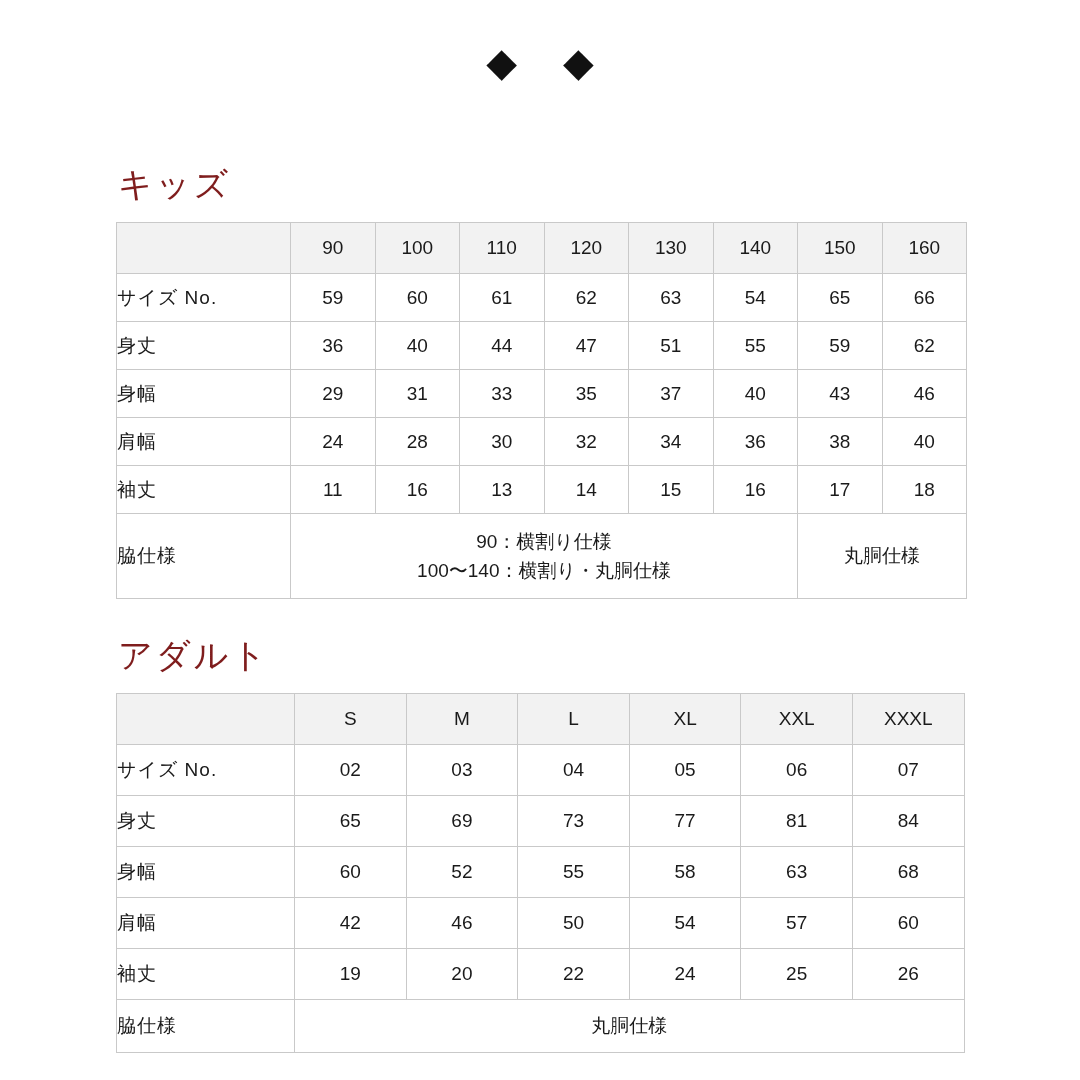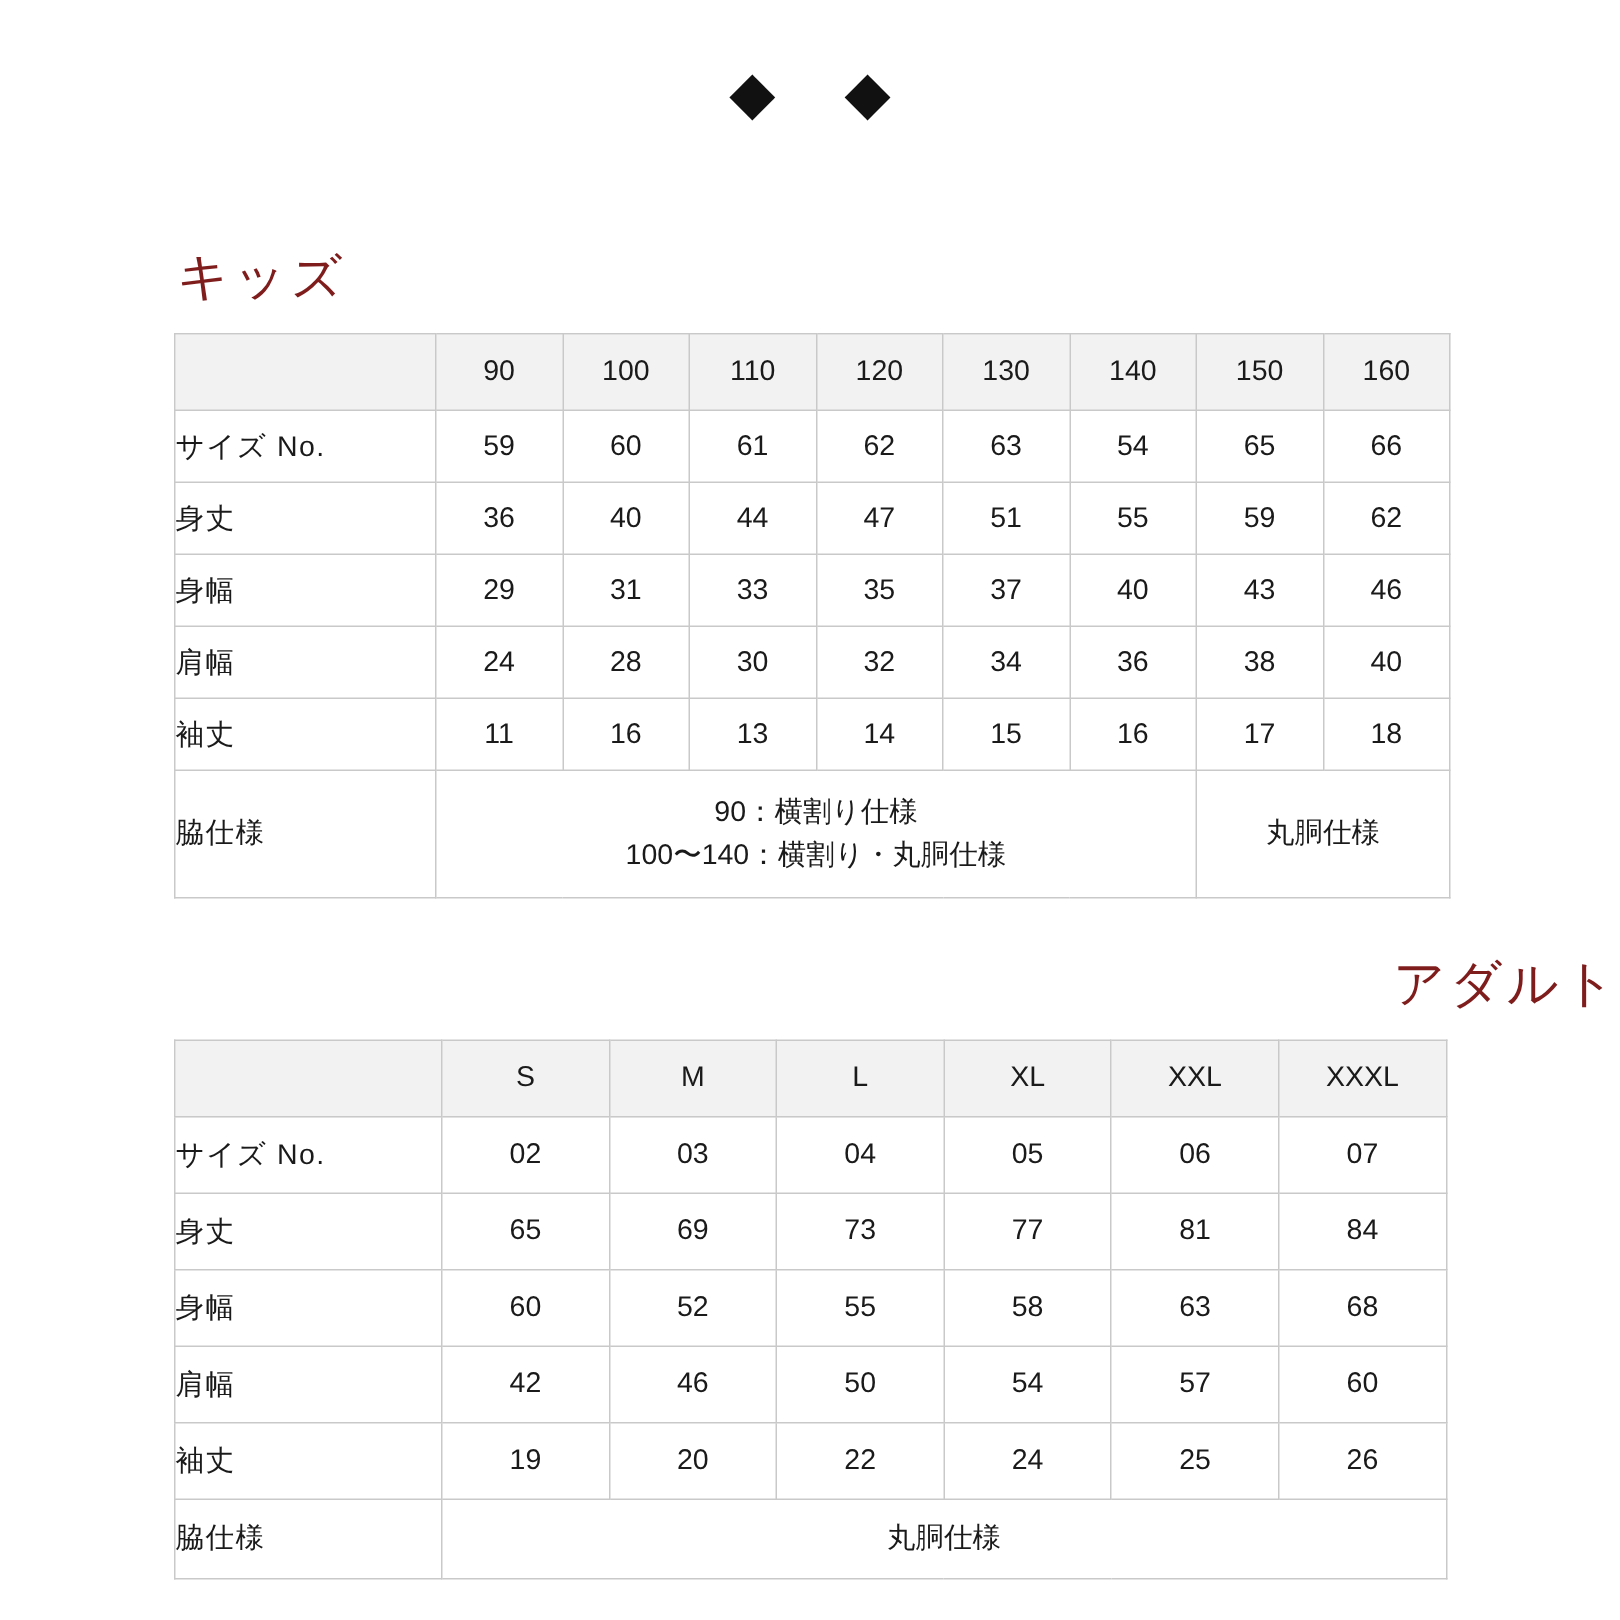--- a/index.html
+++ b/index.html
@@ -49,21 +49,21 @@
 
   
   .section-heading {
     font-size: 34px;
     letter-spacing: 3px;
     color: #7f1d1d;
     font-weight: 400;
     margin: 0 0 14px 118px;
   }
   .section-kids { margin-top: 62px; }
-  .section-adult { margin-top: 34px; text-align: right; }
+  .section-adult { margin-top: 34px; }
 
   
   .table-wrap {
     margin: 0 auto;
     width: 848px;
   }
   table {
     border-collapse: collapse;
     table-layout: fixed;
     width: 100%;

